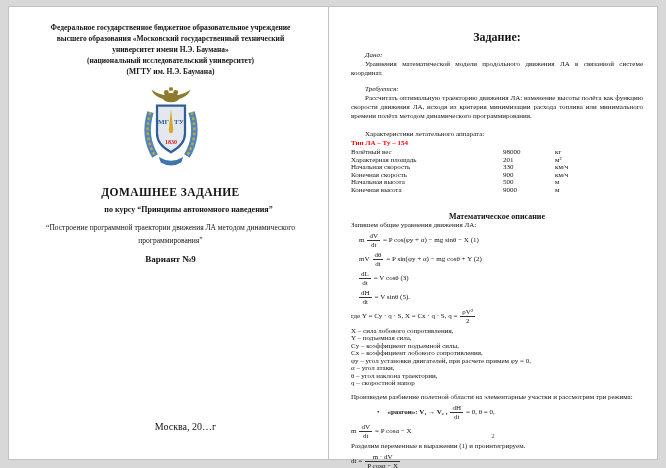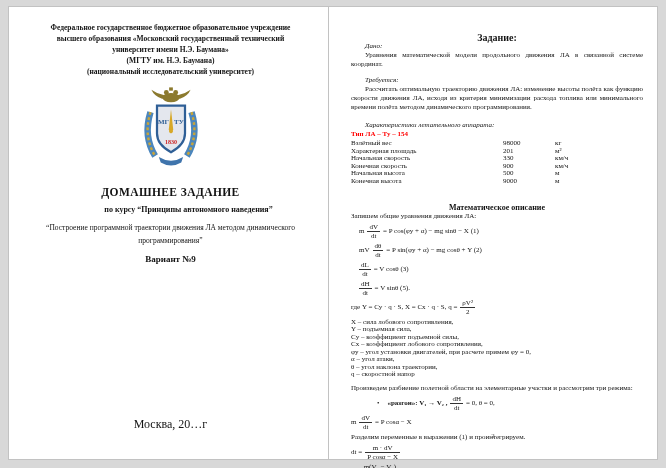--- a/index.html
+++ b/index.html
@@ -13,28 +13,28 @@
   
   .lp-header { margin-top:15px; padding:0 12px; text-align:center; font-weight:bold;
                font-size:7.5px; line-height:11px; }
   .emblem-wrap { text-align:center; margin-top:9px; }
   .emblem { width:66px; height:84px; }
   .lp-title    { margin-top:12px; text-align:center; font-weight:bold; font-size:11.5px; letter-spacing:.4px; }
   .lp-subtitle { margin-top:7px;  text-align:center; font-weight:bold; font-size:8px;padding-left:36px; }
   .lp-topic    { margin-top:7px;  text-align:center; font-size:7.5px; line-height:13px; padding:0 6px; }
   .lp-variant  { margin-top:7px;  text-align:center; font-weight:bold; font-size:9px; }
   .lp-author   { margin-top:33px; margin-left:130px; font-size:7.5px; line-height:9.5px; }
-  .lp-footer   { position:absolute; bottom:27px; left:0; width:100%; text-align:center; font-size:12px; }
+  .lp-footer   { position:absolute; bottom:27px; left:15px; width:100%; text-align:center; font-size:10px; }
 
   
   .rp-body { padding:26px 14px 0 22px; font-size:7px; line-height:9px; text-align:justify; }
-  .rp-heading { text-align:center; font-weight:bold; font-size:10px; }
+  .rp-heading { text-align:center; font-weight:bold; font-size:12px; margin-bottom:9px; }
   .rp-label { font-style:italic; text-indent:14px; margin-top:7px; }
   .rp-para  { text-indent:14px; }
-  .chars-heading { font-style:italic; text-indent:14px; margin-top:9px; }
+  .chars-heading { text-indent:14px; margin-top:9px; }
   .type-line { color:#ff0000; font-weight:bold; }
   .chars-table { margin:1px 0 17px 0; }
   .chars-row { display:grid; grid-template-columns:152px 52px auto; line-height:7.6px; }
   .math-heading { text-align:center; font-weight:bold; font-size:8px; margin-top:5px; }
   .eq { margin:2px 0; padding-left:8px; text-align:left; white-space:nowrap; }
   .eq .pre { margin-right:3px; }
   .eq .rhs { margin-left:3px; }
   .frac { display:inline-block; vertical-align:middle; text-align:center; line-height:8px; }
   .frac .num { display:block; border-bottom:1px solid #333; padding:0 2px; }
   .frac .den { display:block; padding:0 2px; }
@@ -48,22 +48,22 @@
 </head>
 <body>
 
 <div class="canvas">
 
   <div class="page page-left">
     <div class="lp-header">
       <div>Федеральное государственное бюджетное образовательное учреждение</div>
       <div>высшего образования «Московский государственный технический</div>
       <div>университет имени Н.Э. Баумана»</div>
+      <div>(национальный исследовательский университет)</div>
       <div>(МГТУ им. Н.Э. Баумана)</div>
-      <div>(национальный исследовательский университет)</div>
     </div>
 
     <div class="emblem-wrap">
       <svg class="emblem" viewBox="0 0 70 90">
 
         <g fill="#8c7a2e">
           <rect x="33" y="1.5" width="4" height="3.5"></rect>
           <circle cx="30" cy="7" r="2.6"></circle>
           <circle cx="40" cy="7" r="2.6"></circle>
           <ellipse cx="35" cy="12.5" rx="9" ry="5"></ellipse>

